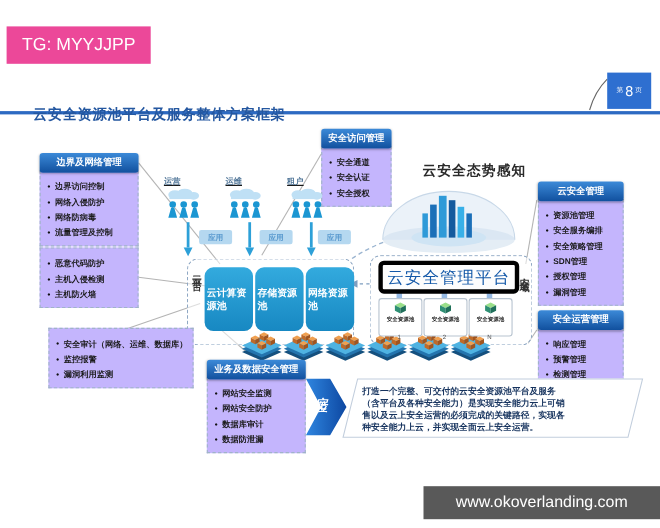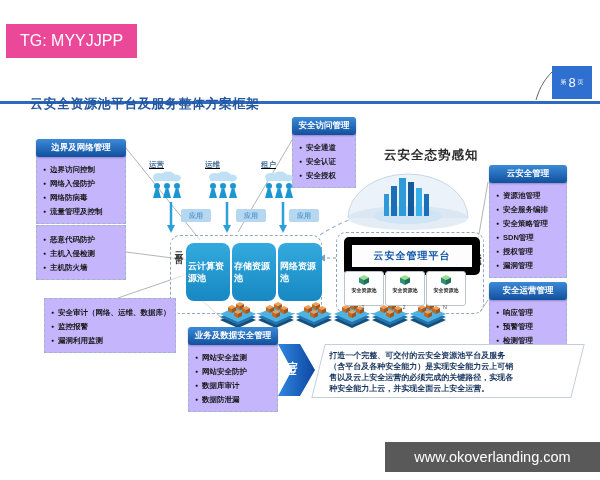--- a/index.html
+++ b/index.html
@@ -28,22 +28,22 @@
   .user-group{z-index:3;width:44px;text-align:left;text-decoration:underline;}
   .ug-label{font-size:7.5px;color:#4d7396;font-weight:bold;margin-bottom:1px;}
   .app-chip{width:30px;height:13px;background:#b5d8f0;color:#5b9bcf;font-size:7px;font-weight:bold;
             display:flex;align-items:center;justify-content:center;border-radius:2px;z-index:3;}
   
   .dash-box{border:1.5px dashed #8fa8c4;border-radius:10px;background:rgba(255,255,255,.55);z-index:2;}
   .v-label{writing-mode:vertical-rl;font-size:9px;font-weight:bold;color:#333;letter-spacing:2px;z-index:3;}
   .pool{width:40px;height:54px;top:243px;background:linear-gradient(180deg,#33aade,#1788c2);
         border-radius:8px;color:#fff;font-weight:bold;font-size:9px;display:flex;align-items:center;
         justify-content:center;text-align:left;padding:2px;z-index:3;line-height:12px;}
-  .mgmt-platform{left:344px;top:237px;width:120px;height:22px;background:#fdfdfd;border:8px solid #000000;
-        border-radius:5px;color:#1358a8;font-weight:bold;font-size:10px;display:flex;align-items:center;
+  .mgmt-platform{left:344px;top:237px;width:120px;height:22px;background:#fdfdfd;border:4px solid #000000;
+        border-radius:5px;color:#1358a8;font-weight:normal;font-size:15px;display:flex;align-items:center;
         justify-content:center;letter-spacing:1px;z-index:3;}
   .sz-pool{top:271px;width:38px;height:31px;background:#fff;border:1px solid #b8c4d0;border-radius:3px;
         display:flex;flex-direction:column;align-items:center;padding-top:2px;z-index:3;}
   .sz-pool .szl{font-size:5px;font-weight:bold;color:#222;margin-top:1px;white-space:nowrap;}
   .sz-num{top:304px;width:10px;text-align:center;font-size:5.5px;color:#555;z-index:3;}
   .situation-title{left:368px;top:147px;font-size:12.5px;font-weight:bold;color:#2a2a2a;
         letter-spacing:1px;z-index:3;margin-left:16px;}
   
   .pos-arrow{left:278px;top:344px;z-index:4;}
   .pos-label{left:283px;top:352px;writing-mode:vertical-rl;color:#fff;font-weight:bold;font-style:italic;

